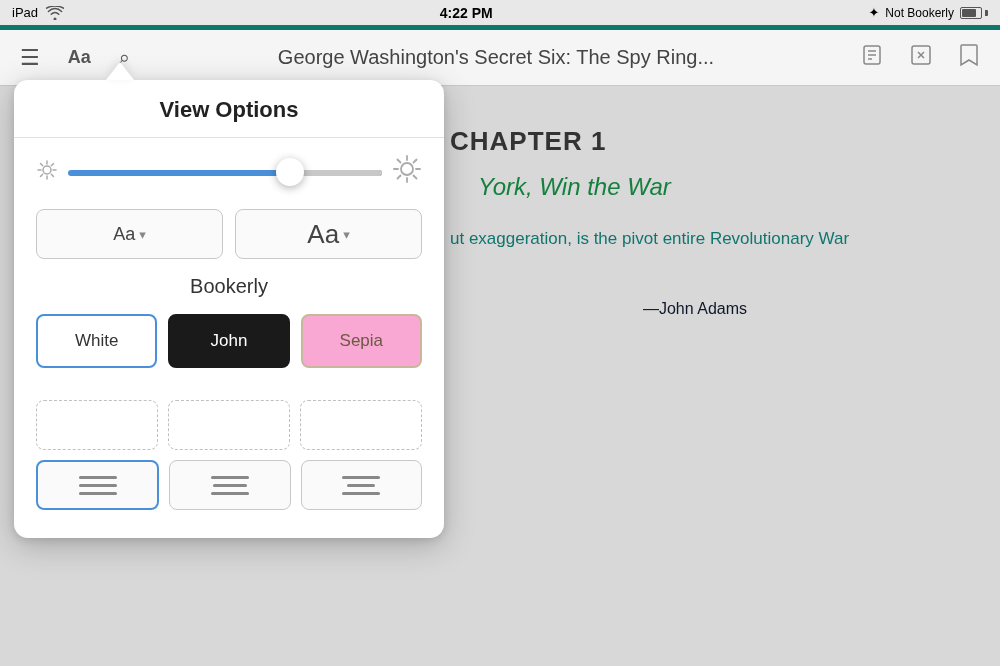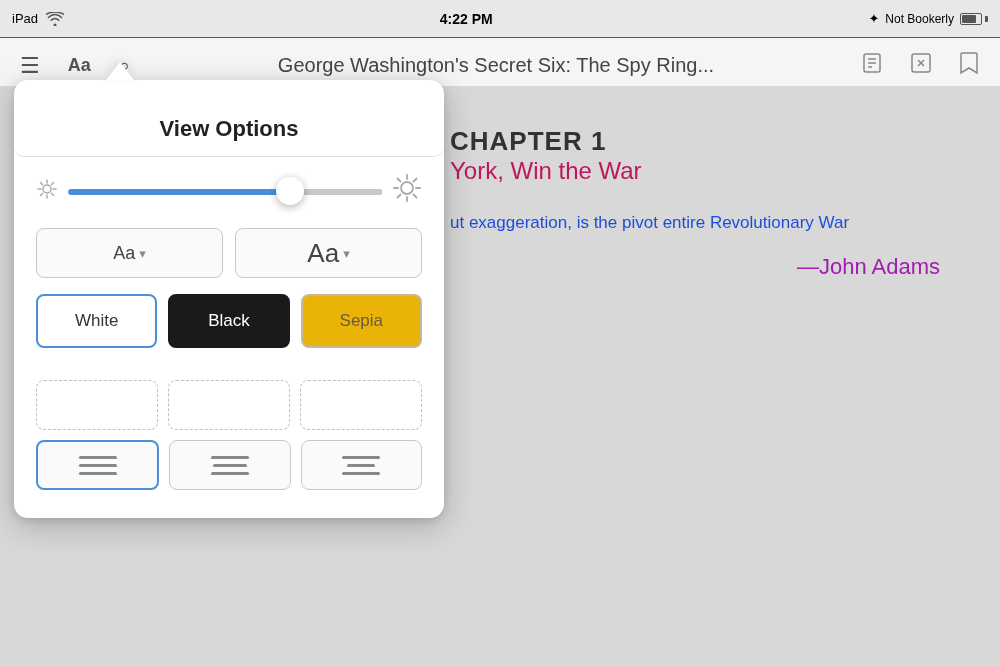--- a/index.html
+++ b/index.html
@@ -8,29 +8,29 @@
       height: 666px;
       font-family: -apple-system, 'Helvetica Neue', Arial, sans-serif;
       background: #d4d4d4;
       overflow: hidden;
       position: relative;
     }
 
     
     .status-bar {
       width: 100%;
-      height: 38px;
+      height: 30px;
       background: #e8e8e8;
       display: flex;
       align-items: center;
       justify-content: space-between;
       padding: 0 12px;
       font-size: 13px;
       font-weight: 500;
-      border-bottom: 1px solid #0f766e;
+      border-bottom: 5px solid #0f766e;
     }
     .status-left {
       display: flex;
       align-items: center;
       gap: 8px;
     }
     .status-center {
       font-weight: 600;
       font-size: 14px;
     }
@@ -90,38 +90,41 @@
       left: 0;
       right: 0;
       bottom: 0;
       background: #d8d8d8;
       padding: 40px 60px 40px 450px;
     }
     .chapter-title {
       font-size: 26px;
       font-weight: bold;
       color: #333;
+      margin-bottom: 16px;
       letter-spacing: 1px;
     }
     .chapter-subtitle {
       font-size: 24px;
-      color: #be185d;
+      font-style: italic;
+      color: #15803d;
       margin-bottom: 24px;
+      margin-left: 28px;
     }
     .chapter-text {
       font-size: 17px;
-      color: #1d4ed8;
+      color: #0f766e;
       line-height: 1.7;
       text-align: justify;
-      margin-bottom: 16px;
+      margin-bottom: 46px;
     }
     .chapter-quote {
-      font-size: 22px;
-      color: #a21caf;
-      text-align: right;
+      font-size: 16px;
+      color: #0f172a;
+      text-align: center;
     }
 
     
     .popover {
       position: absolute;
       top: 80px;
       left: 14px;
       width: 430px;
       background: #fff;
       border-radius: 14px;
@@ -138,24 +141,23 @@
       border-left: 14px solid transparent;
       border-right: 14px solid transparent;
       border-bottom: 18px solid #fff;
       filter: drop-shadow(0 -3px 4px rgba(0,0,0,0.10));
     }
     .popover-title {
       text-align: center;
       font-size: 22px;
       font-weight: bold;
       color: #222;
-      padding: 36px 0 14px 0;
+      padding: 17px 0 14px 0;
       border-bottom: 1px solid #e0e0e0;
       margin-bottom: 16px;
-      border-radius: 10px;
     }
 
     
     .brightness-row {
       display: flex;
       align-items: center;
       padding: 0 22px;
       margin-bottom: 18px;
       gap: 10px;
     }
@@ -247,21 +249,21 @@
       background: #fff;
       color: #333;
       border: 2px solid #4a90d9;
     }
     .color-btn.black {
       background: #1a1a1a;
       color: #fff;
       border: 2px solid #1a1a1a;
     }
     .color-btn.sepia {
-      background: #eab308;
+      background: #f9a8d4;
       color: #6b5a42;
       border: 2px solid #c8b89a;
     }
 
     
     .layout-row {
       display: flex;
       padding: 0 22px;
       gap: 10px;
       margin-bottom: 10px;
@@ -446,27 +448,28 @@
     <button class="font-btn">
       <span style="font-size:18px;">Aa</span>
       <span class="arrow">▾</span>
     </button>
     <button class="font-btn">
       <span style="font-size:26px;">Aa</span>
       <span class="arrow">▾</span>
     </button>
   </div>
 
+  <div class="font-name-row">Bookerly</div>
 
   <div class="color-row">
     <button class="color-btn white">
       <span>White</span>
     </button>
     <button class="color-btn black">
-      <span>Black</span>
+      <span>John</span>
     </button>
     <button class="color-btn sepia">
       <span>Sepia</span>
     </button>
   </div>
 
   <div class="layout-row">
     <button class="layout-btn dotted-border">
       <span></span>
     </button>

